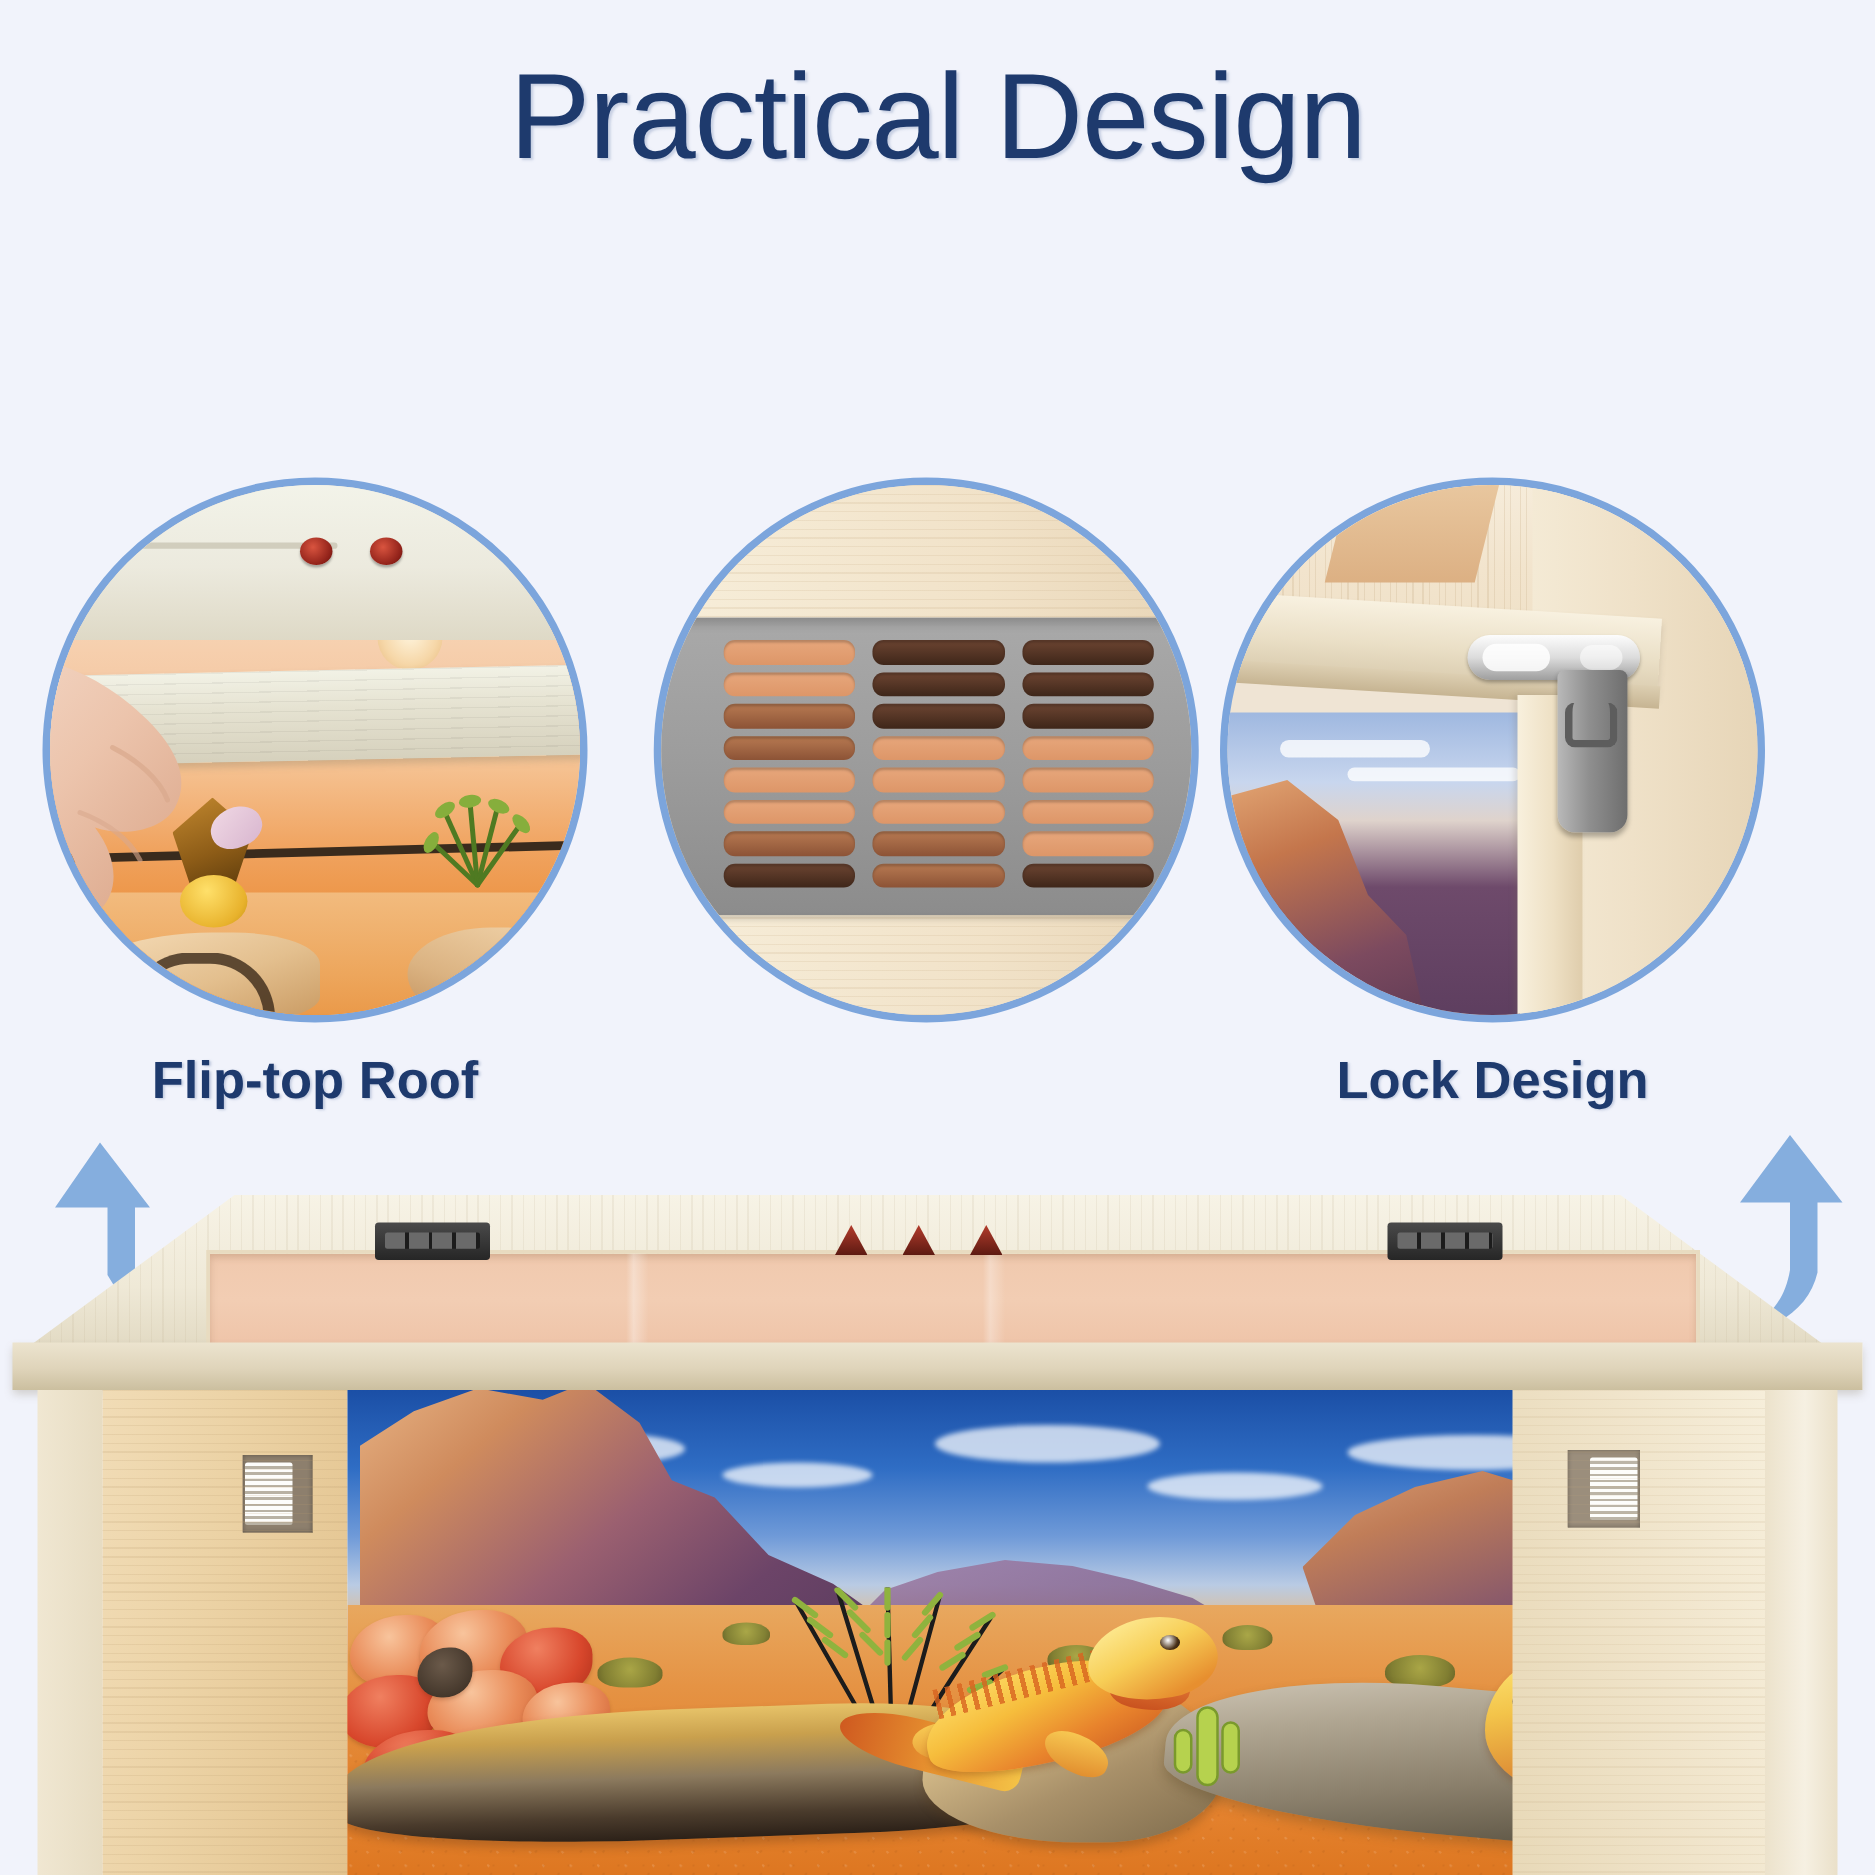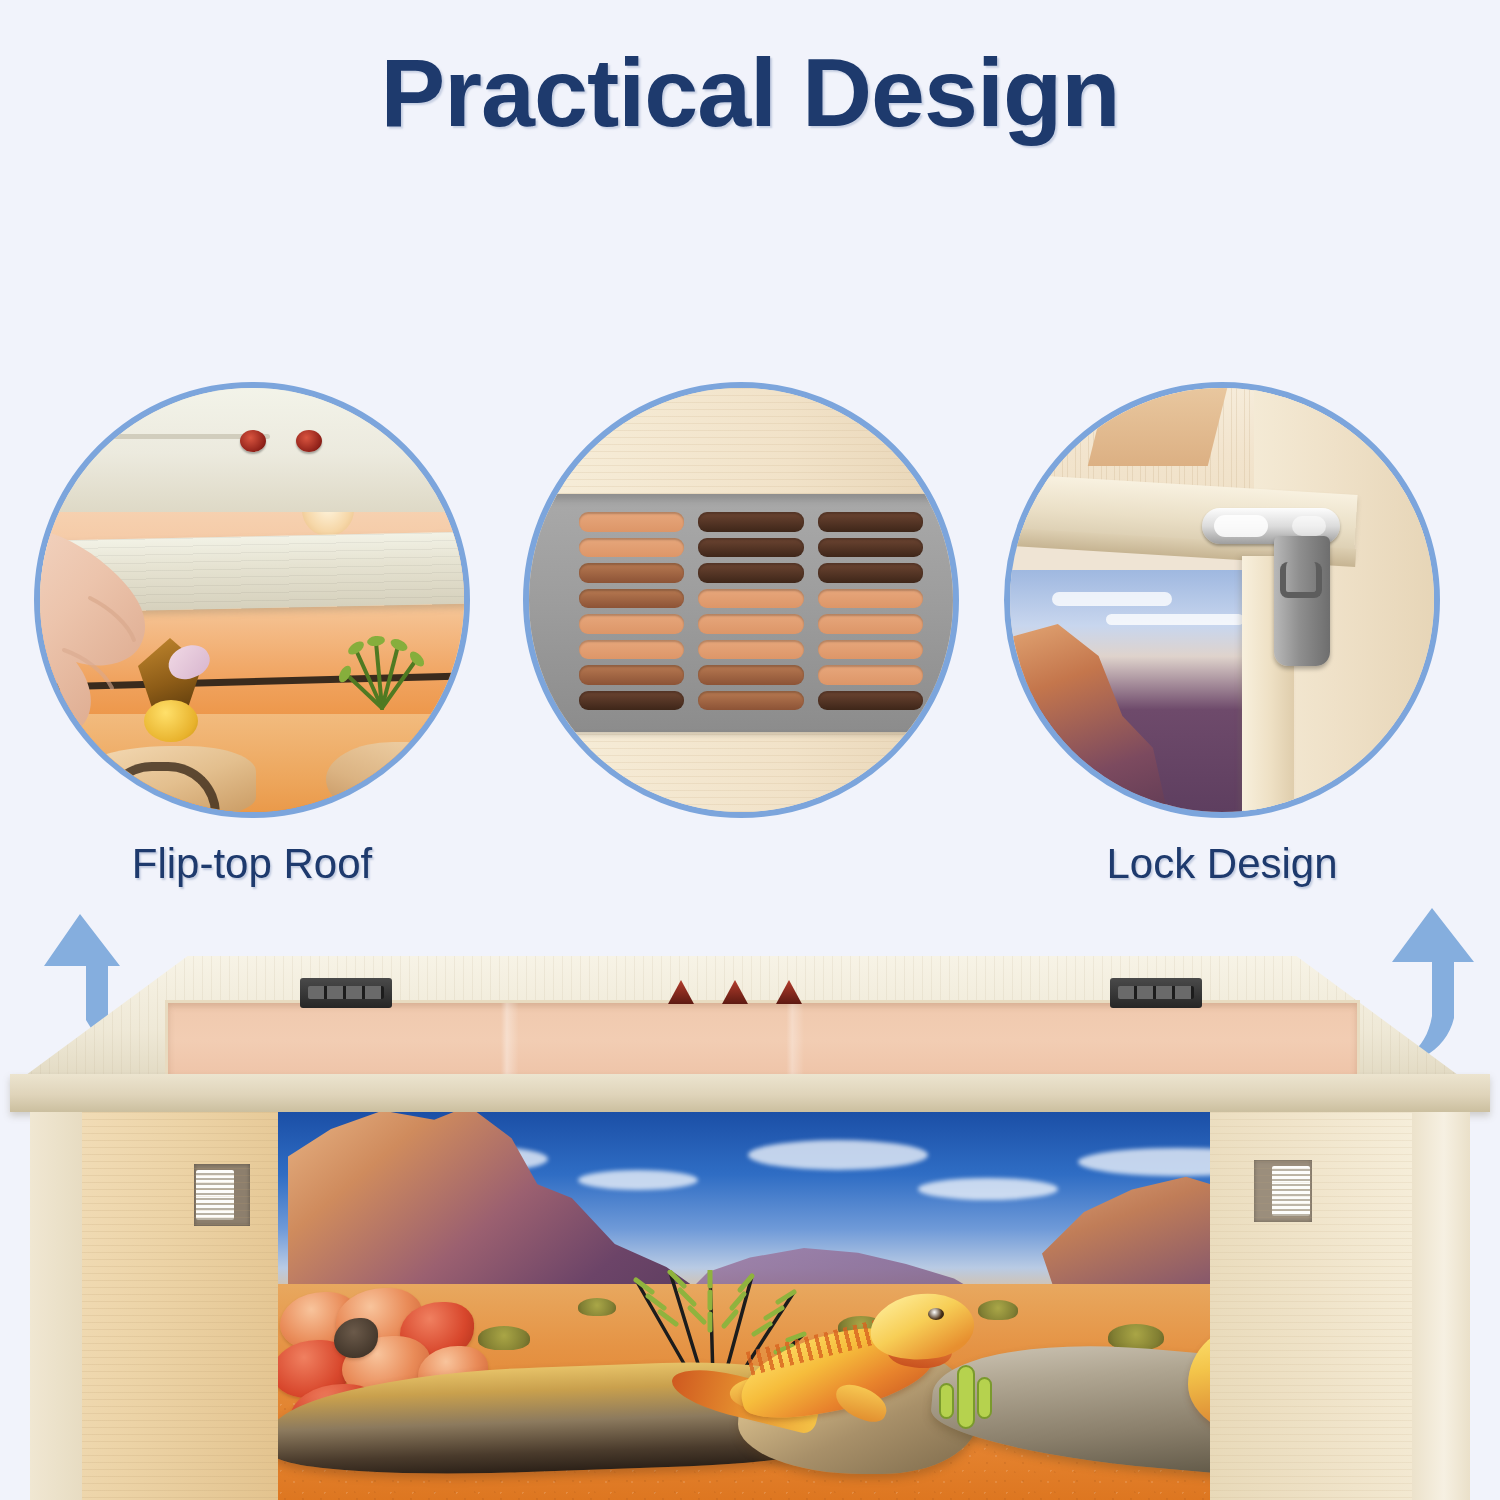--- a/index.html
+++ b/index.html
@@ -8,21 +8,21 @@
     background:#f1f3fb;
     font-family:"Liberation Sans", sans-serif;
     overflow:hidden;
     position:relative;
   }
 
   
   #header { width:1500px; padding-top:42px; text-align:center; }
   #page-title {
     font-size:97px;
-    font-weight:bold;
+    font-weight:normal;
     color:#1e3a6d;
     letter-spacing:-1px;
     line-height:1.05;
     text-shadow:2px 2px 2px rgba(120,140,180,.35);
   }
   #subtitle-pill {
     margin:24px auto 0;
     width:1350px;
     height:88px;
     background:#85aede;
@@ -34,37 +34,37 @@
     font-size:40px; font-weight:bold; color:#ffffff;
     letter-spacing:.2px;
     text-shadow:1px 1px 2px rgba(60,90,140,.35);
   }
 
   
   #features { position:absolute; top:382px; left:0; width:1500px; height:540px; }
   .feature { position:absolute; top:0; width:460px; }
   .feature.f0 { left:22px; }
   .feature.f1 { left:511px; }
-  .feature.f2 { left:992px; }
+  .feature.f2 { left:964px; }
 
   .circle {
     position:relative;
     width:436px; height:436px;
     margin:0 auto;
     border-radius:50%;
     border:6px solid #7ca5dc;
     overflow:hidden;
     background:#efe4d4;
   }
   .circle-inner { position:absolute; inset:0; }
 
   .feature-label {
     margin-top:22px;
     text-align:center;
-    font-size:42px; font-weight:normal; color:#1e3a6d;
+    font-size:42px; font-weight:bold; color:#1e3a6d;
     text-shadow:1.5px 1.5px 2px rgba(120,140,180,.4);
   }
 
   
   .wood {
     background:
       repeating-linear-gradient(90deg,
         rgba(205,180,143,.30) 0px, rgba(205,180,143,.30) 1px,
         rgba(255,255,255,0) 1px, rgba(255,255,255,0) 5px,
         rgba(190,163,124,.22) 5px, rgba(190,163,124,.22) 6px,

